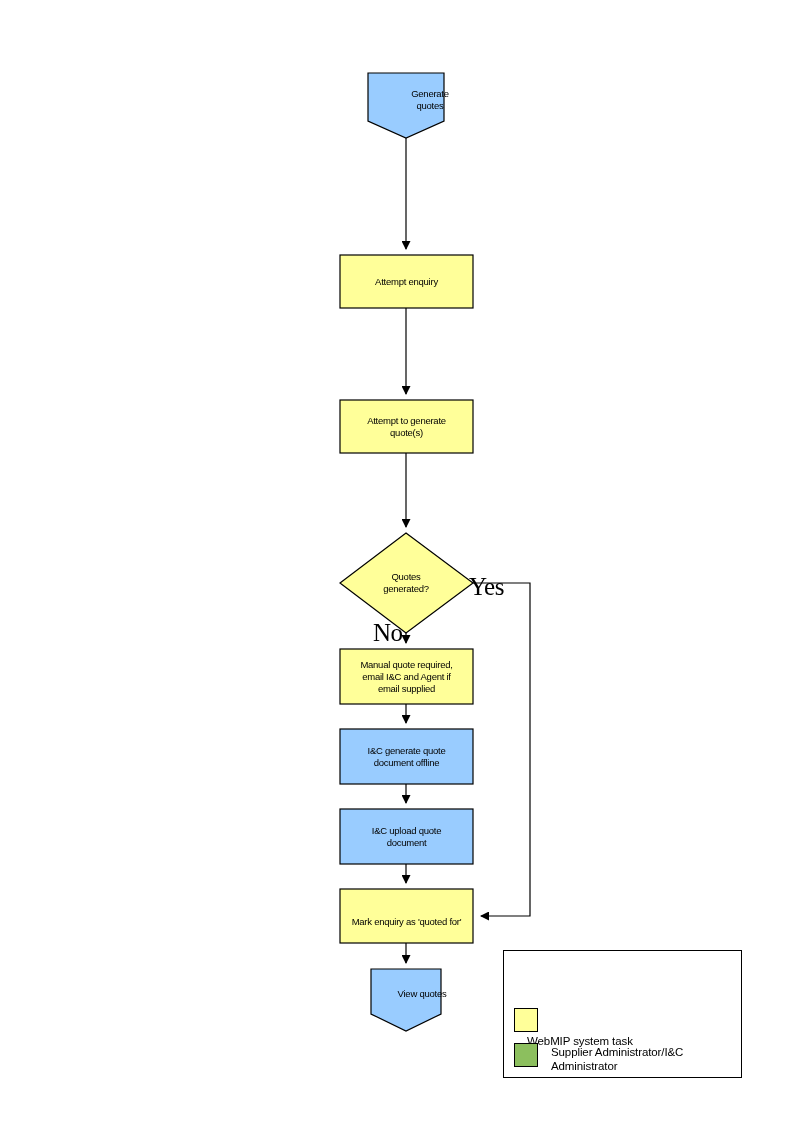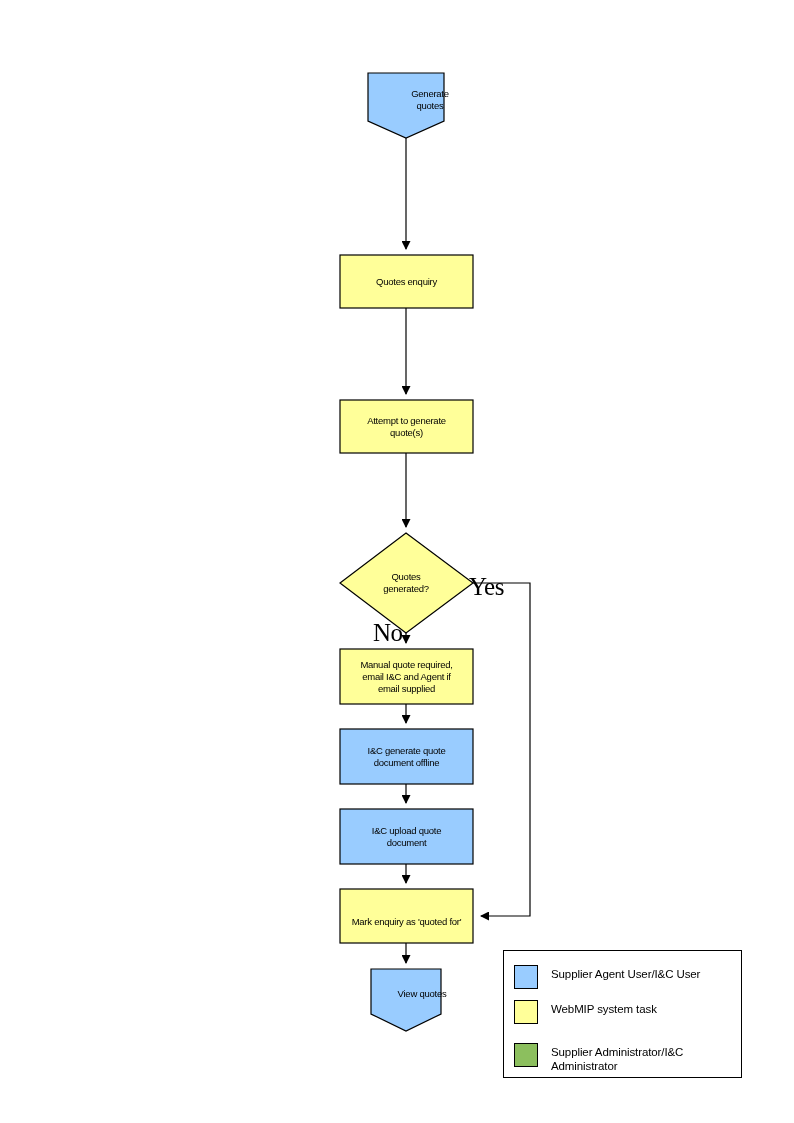--- a/index.html
+++ b/index.html
@@ -147,21 +147,21 @@
       <rect x="340" y="889" width="133" height="54" fill="#FFFF99" stroke="#000000" stroke-width="1.2"></rect>
     </g>
     <g>
       <path d="M371,969 L441,969 L441,1014 L406,1031 L371,1014 Z" fill="#99CCFF" stroke="#000000" stroke-width="1.2"></path>
     </g>
   </svg>
 
   <div class="node-label" style="left:368px; top:78px; width:76px; height:44px;margin-left:24px;">Generate
 quotes</div>
 
-  <div class="node-label" style="left:340px; top:255px; width:133px; height:53px;">Quotes enquiry</div>
+  <div class="node-label" style="left:340px; top:255px; width:133px; height:53px;">Attempt enquiry</div>
 
   <div class="node-label" style="left:340px; top:400px; width:133px; height:53px;">Attempt to generate
 quote(s)</div>
 
   <div class="node-label" style="left:356px; top:557px; width:100px; height:52px;">Quotes
 generated?</div>
 
   <div class="node-label" style="left:340px; top:649px; width:133px; height:55px;">Manual quote required,
 email I&amp;C and Agent if
 email supplied</div>
@@ -174,25 +174,21 @@
 
   <div class="node-label" style="left:338px; top:889px; width:137px; height:66px;">Mark enquiry as 'quoted for'</div>
 
   <div class="node-label" style="left:371px; top:974px; width:70px; height:40px;padding-left:16px;">View quotes</div>
 
   <div class="edge-label" style="left:469px; top:574px;">Yes</div>
 
   <div class="edge-label" style="left:373px; top:620px;">No</div>
 
   <div class="legend-box">
-    <div class="legend-row" style="top:14px;">
-      <span class="legend-swatch" style="background:#99CCFF;"></span>
-      <span class="legend-text">Supplier Agent User/I&amp;C User</span>
-    </div>
-    <div class="legend-row" style="top:49px;">
+    <div class="legend-row" style="top:57px;flex-direction:column;">
       <span class="legend-swatch" style="background:#FFFF99;"></span>
       <span class="legend-text">WebMIP system task</span>
     </div>
     <div class="legend-row" style="top:92px;">
       <span class="legend-swatch" style="background:#8CBF5E;"></span>
       <span class="legend-text">Supplier Administrator/I&amp;C
 Administrator</span>
     </div>
   </div>
 

